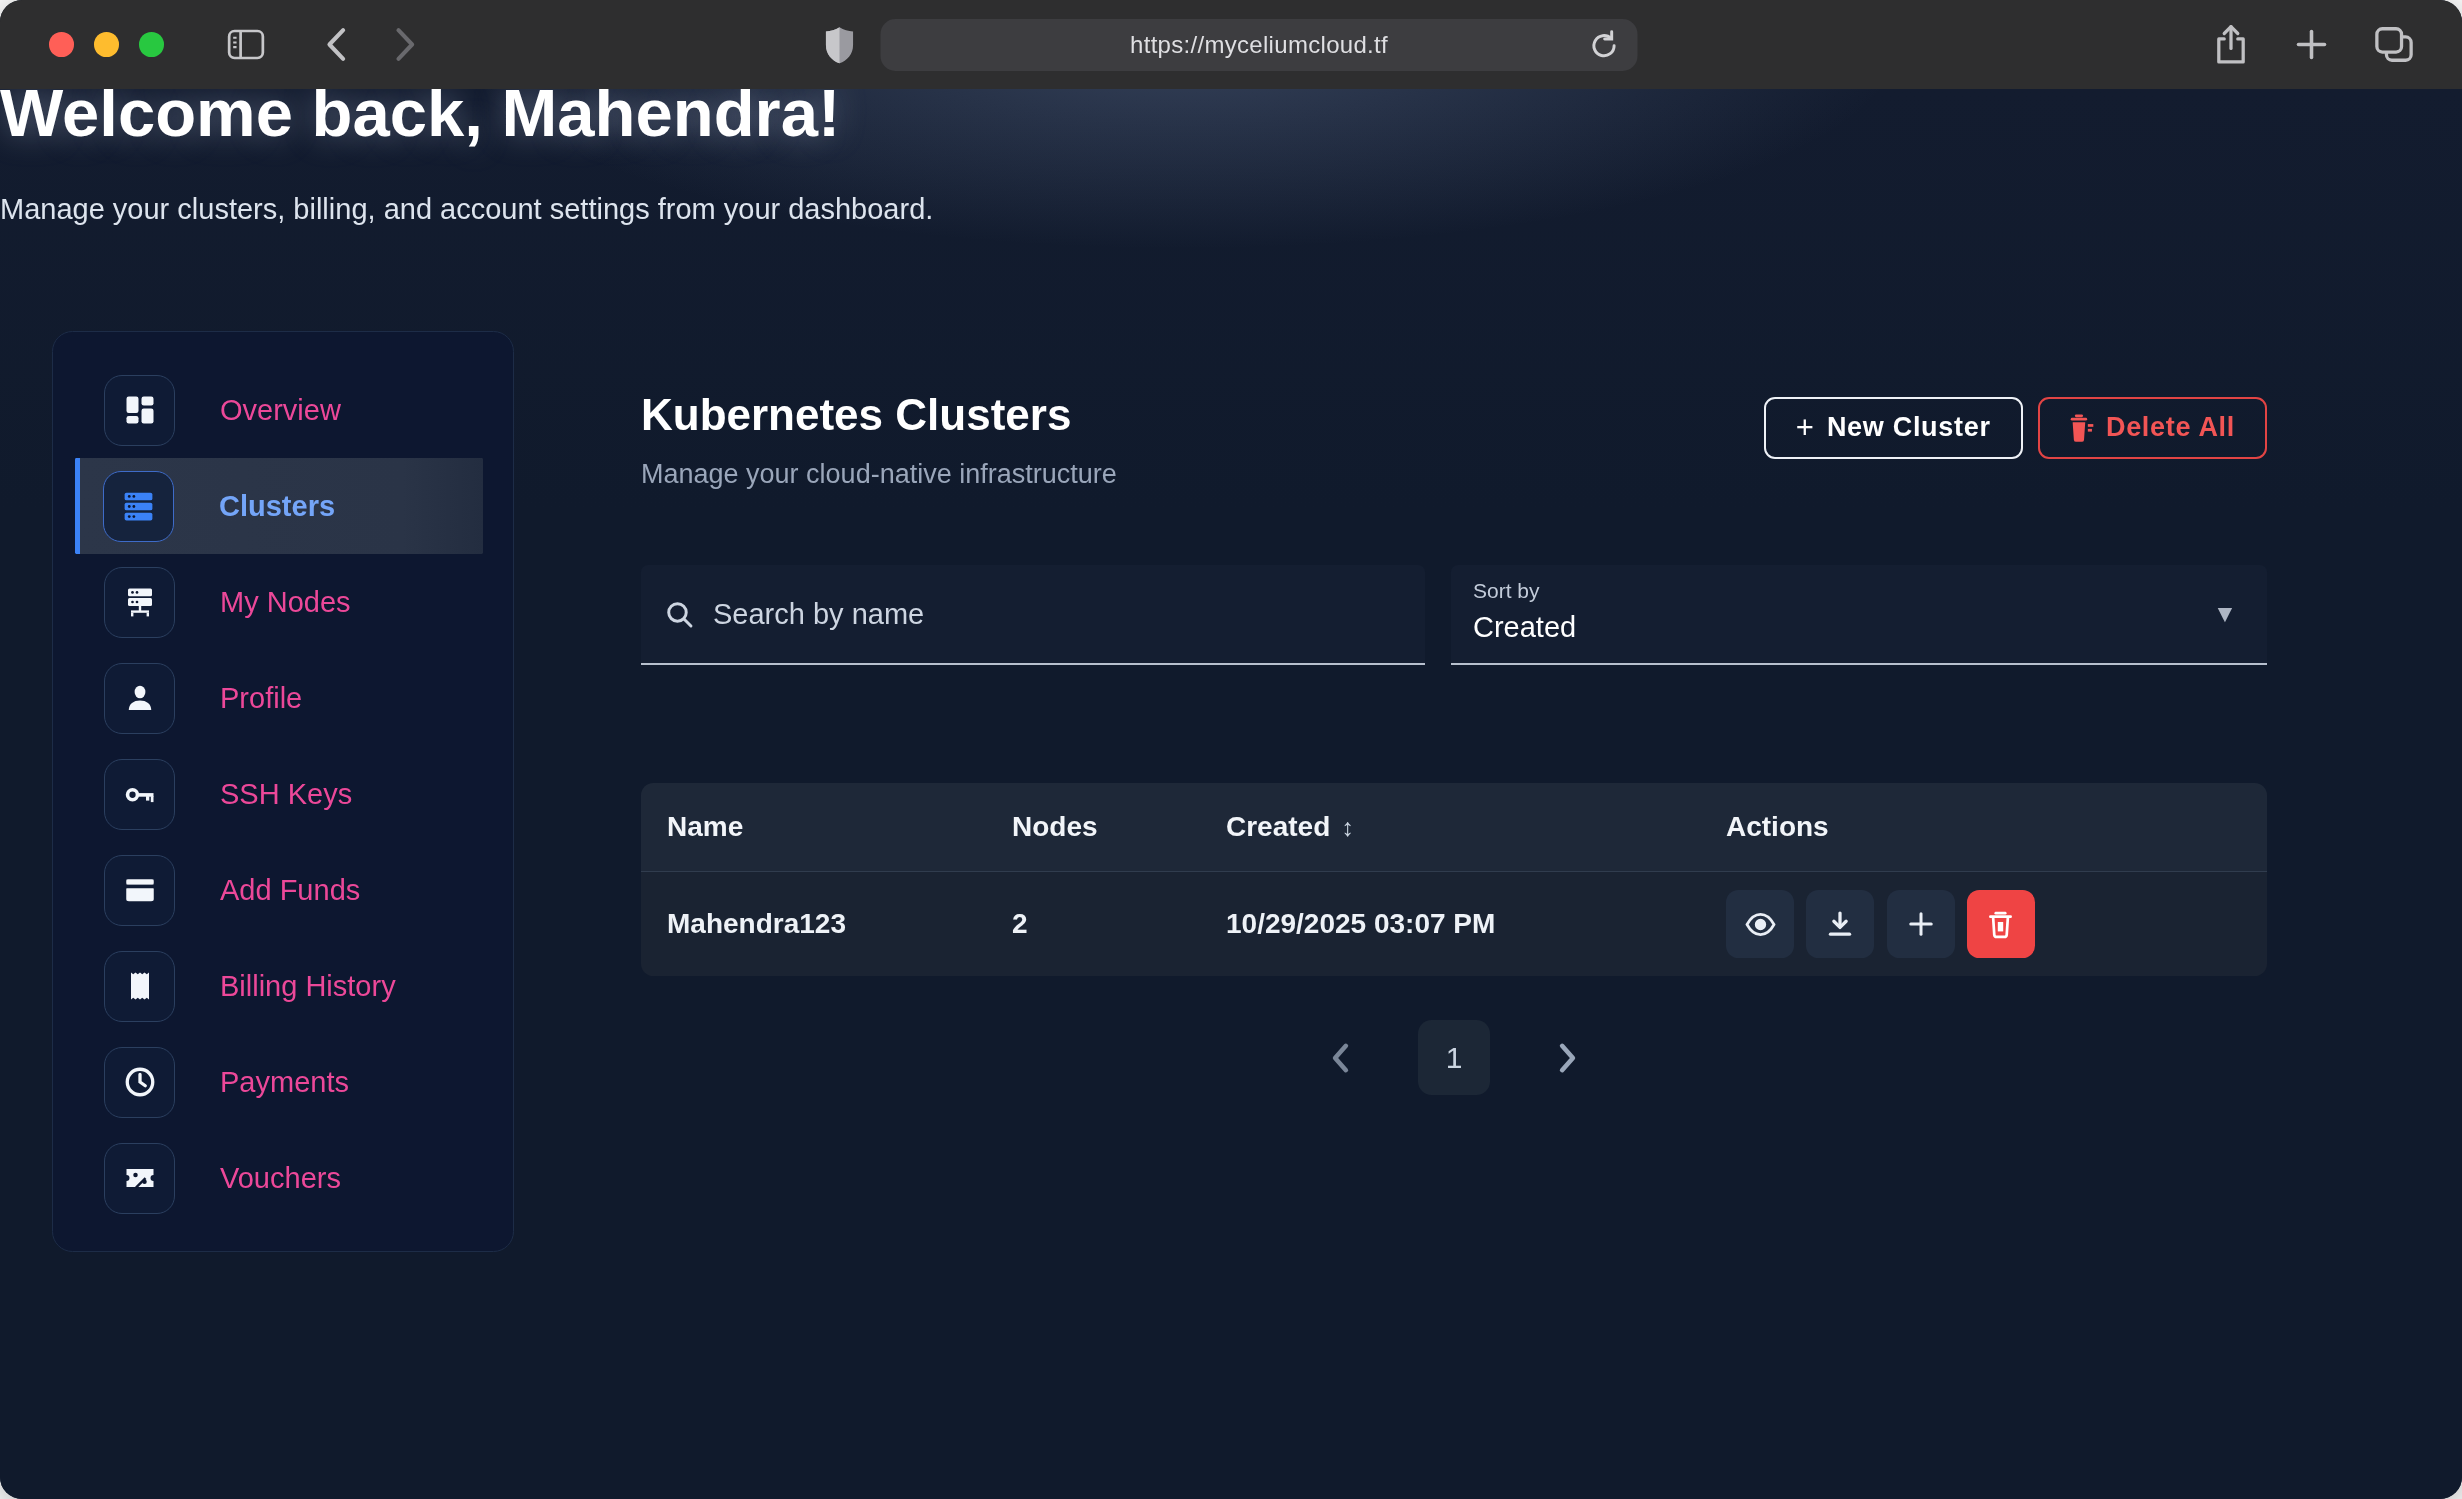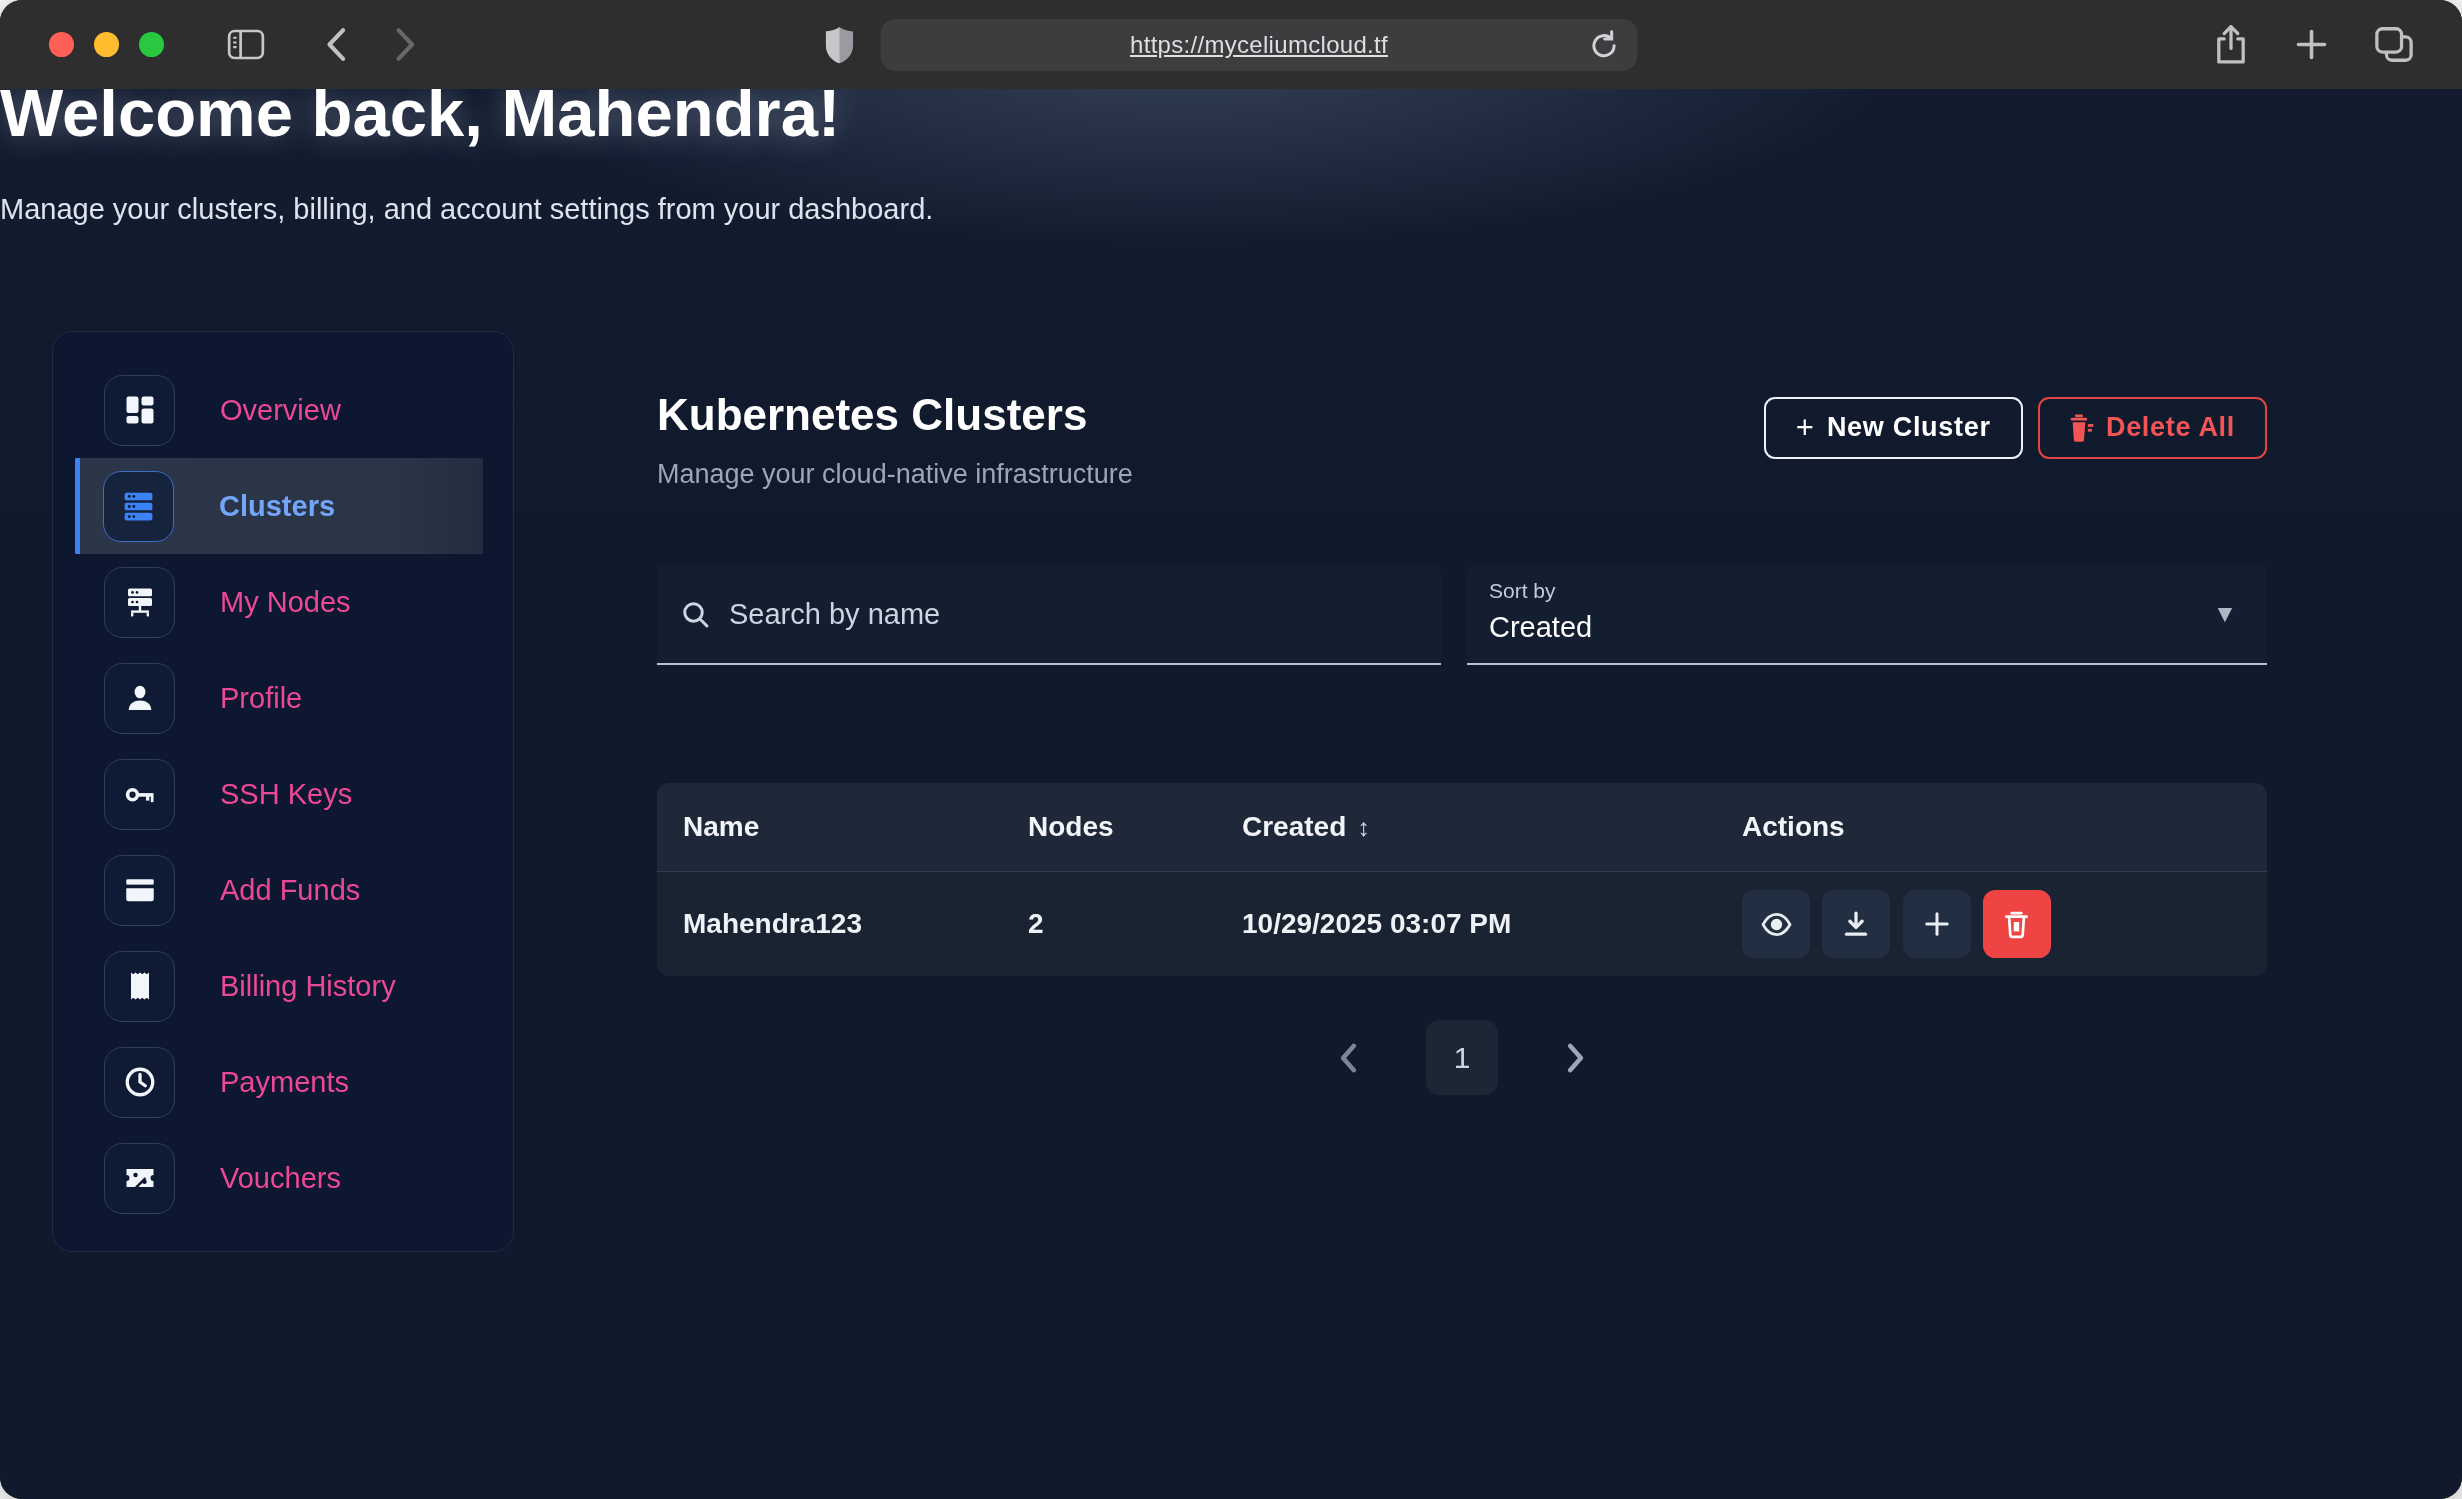--- a/index.html
+++ b/index.html
@@ -23,21 +23,21 @@
   .nav-back{ margin-left:59px; }
   .nav-fwd{ margin-left:45px; }
   .urlzone{
     position:absolute; left:50%; top:50%; transform:translate(-50%,-50%);
     display:flex; align-items:center; gap:26px;
   }
   .url-pill{
     width:757px; height:52px; border-radius:15px; background:#3d3d40;
     display:flex; align-items:center; justify-content:center; position:relative;
   }
-  .url-text{ color:#dfdfe2; font-size:24px; letter-spacing:0.3px;text-decoration:underline; }
+  .url-text{ color:#dfdfe2; font-size:24px; letter-spacing:0.3px; }
   .reload{ position:absolute; right:18px; top:50%; transform:translateY(-50%); }
   .right-icons{ position:absolute; right:48px; display:flex; gap:44px; align-items:center;}
   
   .page{
     position:absolute; top:89px; left:0; right:0; bottom:0; overflow:hidden;
     background:
       radial-gradient(1025px 287px at 48% -41px, rgba(130,150,185,.30), rgba(130,150,185,0) 70%),
       linear-gradient(180deg, #131c2f 0%, #101a2c 30%, #101a2c 100%);
   }
   .hero{ text-align:left; }
@@ -63,21 +63,21 @@
   }
   .sitem .slabel{ margin-left:45px; font-size:29px; color:#ec4899; font-weight:500; }
   .sitem.active{
     margin:0 30px 0 22px; padding-left:23px; border-left:5.5px solid #3b82f6;
     background:linear-gradient(90deg, #2c3649 0%, #2a3447 80%, #232d40 100%);
     border-radius:1.4px;
   }
   .sitem.active .tile{ border-color:#3e6bc8; color:#3b82f6; background:#15233d; border-radius:18px; }
   .sitem.active .slabel{ color:#74a5f8; font-weight:700; }
   
-  .main{ flex:1; padding-top:59px;margin-left:16px; }
+  .main{ flex:1; padding-top:59px; }
   .main-head{ display:flex; justify-content:space-between; align-items:flex-start; }
   .m-title{ font-size:44px; font-weight:700; color:#ffffff; }
   .m-sub{ margin-top:19px; font-size:27px; color:#9aa6ba; }
   .head-btns{ display:flex; gap:15px; margin-top:6.8px; }
   .btn{
     height:62px; border-radius:11px; border:2.1px solid; background:transparent;
     display:flex; align-items:center; gap:12.3px; padding:0 30px;
     font-size:27px; font-weight:700; cursor:pointer; letter-spacing:0.7px;
     font-family:"Liberation Sans", sans-serif;
   }

